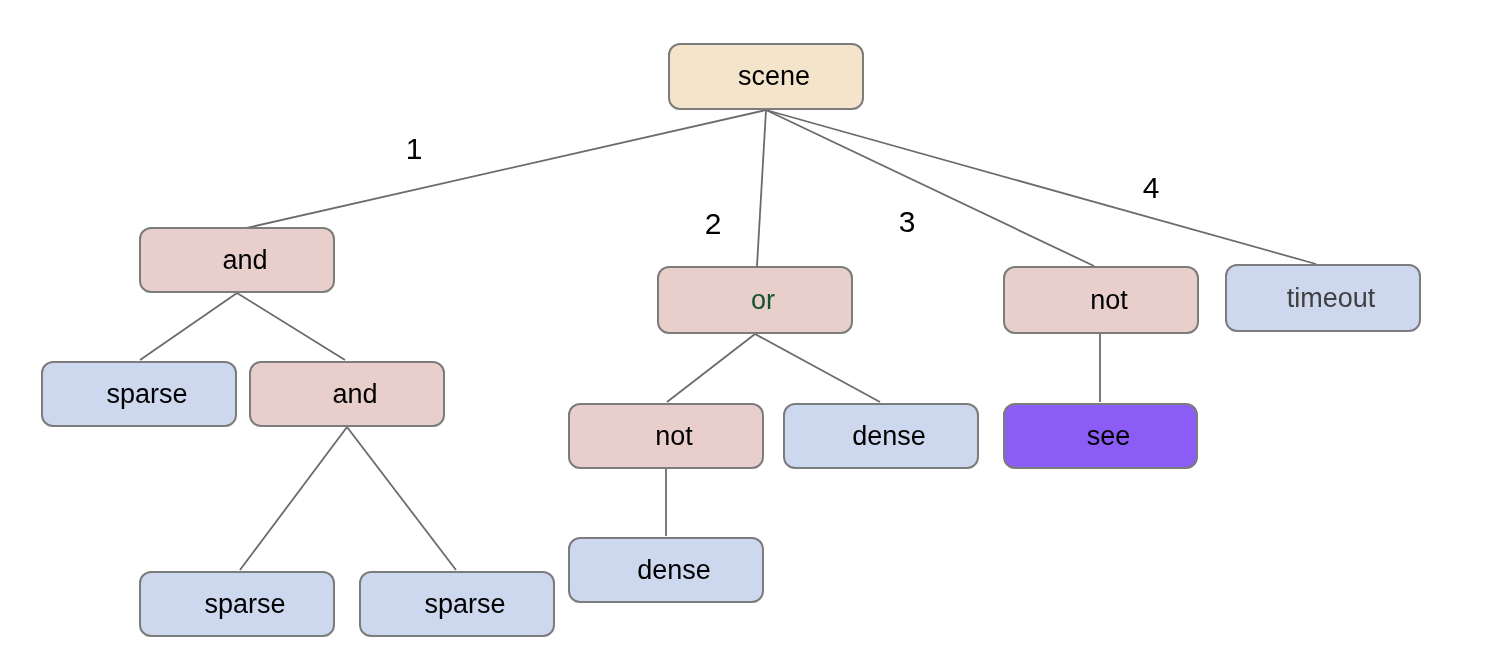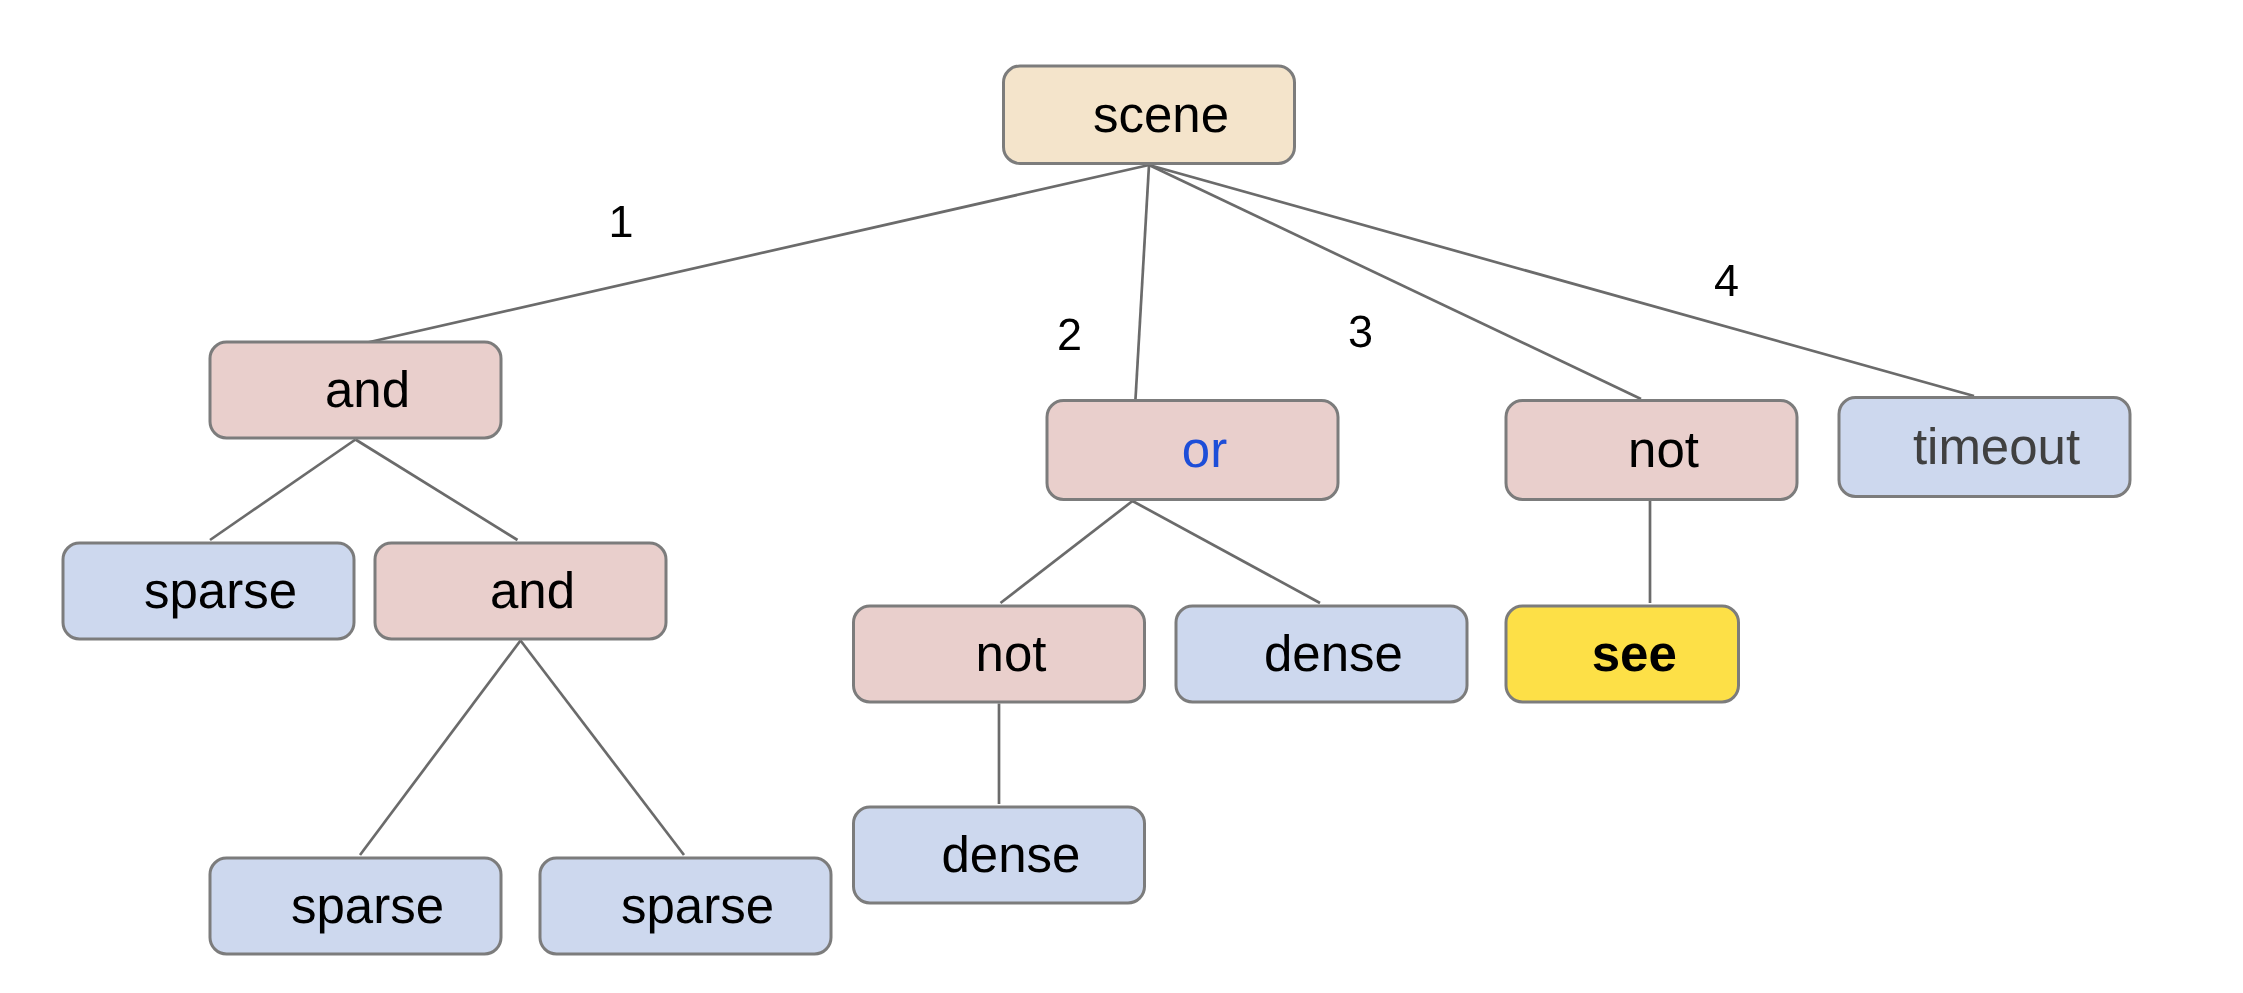--- a/index.html
+++ b/index.html
@@ -24,21 +24,21 @@
   }
   .node {
     position: absolute;
     display: flex;
     align-items: center;
     justify-content: center;
     border-radius: 12px;
     border-style: solid;
     border-width: 2px;
     box-sizing: border-box;
-    font-size: 34px;
+    font-size: 27px;
     line-height: 1;
     color: #000000;
     white-space: nowrap;
     padding-left: 16px;
   }
   .edge-label {
     position: absolute;
     transform: translate(-50%, -50%);
     font-size: 30px;
     color: #000000;
@@ -62,24 +62,24 @@
       <line x1="755" y1="334" x2="880" y2="402" stroke="#6b6b6b" stroke-width="1.8"></line>
       <line x1="666" y1="469" x2="666" y2="536" stroke="#6b6b6b" stroke-width="1.8"></line>
       <line x1="1100" y1="334" x2="1100" y2="402" stroke="#6b6b6b" stroke-width="1.8"></line>
     </svg>
 <span class="edge-label" style="left: 414px; top: 149px; color: rgb(0, 0, 0);">1</span>
     <span class="edge-label" style="left: 713px; top: 224px; color: rgb(0, 0, 0);">2</span>
     <span class="edge-label" style="left: 907px; top: 222px; color: rgb(0, 0, 0);">3</span>
     <span class="edge-label" style="left: 1151px; top: 188px; color: rgb(0, 0, 0);">4</span>
     <div class="node" style="left: 668px; top: 43px; width: 196px; height: 67px; background: rgb(244, 228, 203); border-color: rgb(124, 124, 124); color: rgb(0, 0, 0);">scene</div>
     <div class="node" style="left: 139px; top: 227px; width: 196px; height: 66px; background: rgb(233, 207, 204); border-color: rgb(124, 124, 124); color: rgb(0, 0, 0);">and</div>
-    <div class="node" style="left: 657px; top: 266px; width: 196px; height: 68px; background: rgb(233, 207, 204); border-color: rgb(124, 124, 124); color: #1d4ed8; margin-left: 40px;">or</div>
+    <div class="node" style="left: 657px; top: 266px; width: 196px; height: 68px; background: rgb(233, 207, 204); border-color: rgb(124, 124, 124); color: #14532d;">or</div>
     <div class="node" style="left: 1003px; top: 266px; width: 196px; height: 68px; background: rgb(233, 207, 204); border-color: rgb(124, 124, 124); color: rgb(0, 0, 0);">not</div>
     <div class="node" style="left: 1225px; top: 264px; width: 196px; height: 68px; background: rgb(205, 216, 238); border-color: rgb(124, 124, 124); color: #404040;">timeout</div>
     <div class="node" style="left: 41px; top: 361px; width: 196px; height: 66px; background: rgb(205, 216, 238); border-color: rgb(124, 124, 124); color: rgb(0, 0, 0);">sparse</div>
     <div class="node" style="left: 249px; top: 361px; width: 196px; height: 66px; background: rgb(233, 207, 204); border-color: rgb(124, 124, 124); color: rgb(0, 0, 0);">and</div>
     <div class="node" style="left: 568px; top: 403px; width: 196px; height: 66px; background: rgb(233, 207, 204); border-color: rgb(124, 124, 124); color: rgb(0, 0, 0);">not</div>
     <div class="node" style="left: 783px; top: 403px; width: 196px; height: 66px; background: rgb(205, 216, 238); border-color: rgb(124, 124, 124); color: rgb(0, 0, 0);">dense</div>
-    <div class="node" style="left: 1003px; top: 403px; width: 157px; height: 66px; background: #fde047; border-color: rgb(124, 124, 124); color: rgb(0, 0, 0); font-weight: bold;">see</div>
+    <div class="node" style="left: 1003px; top: 403px; width: 195px; height: 66px; background: #8b5cf6; border-color: rgb(124, 124, 124); color: rgb(0, 0, 0);">see</div>
     <div class="node" style="left: 568px; top: 537px; width: 196px; height: 66px; background: rgb(205, 216, 238); border-color: rgb(124, 124, 124); color: rgb(0, 0, 0);">dense</div>
     <div class="node" style="left: 139px; top: 571px; width: 196px; height: 66px; background: rgb(205, 216, 238); border-color: rgb(124, 124, 124); color: rgb(0, 0, 0);">sparse</div>
     <div class="node" style="left: 359px; top: 571px; width: 196px; height: 66px; background: rgb(205, 216, 238); border-color: rgb(124, 124, 124); color: rgb(0, 0, 0);">sparse</div>
   </div>
 
 </body></html>

